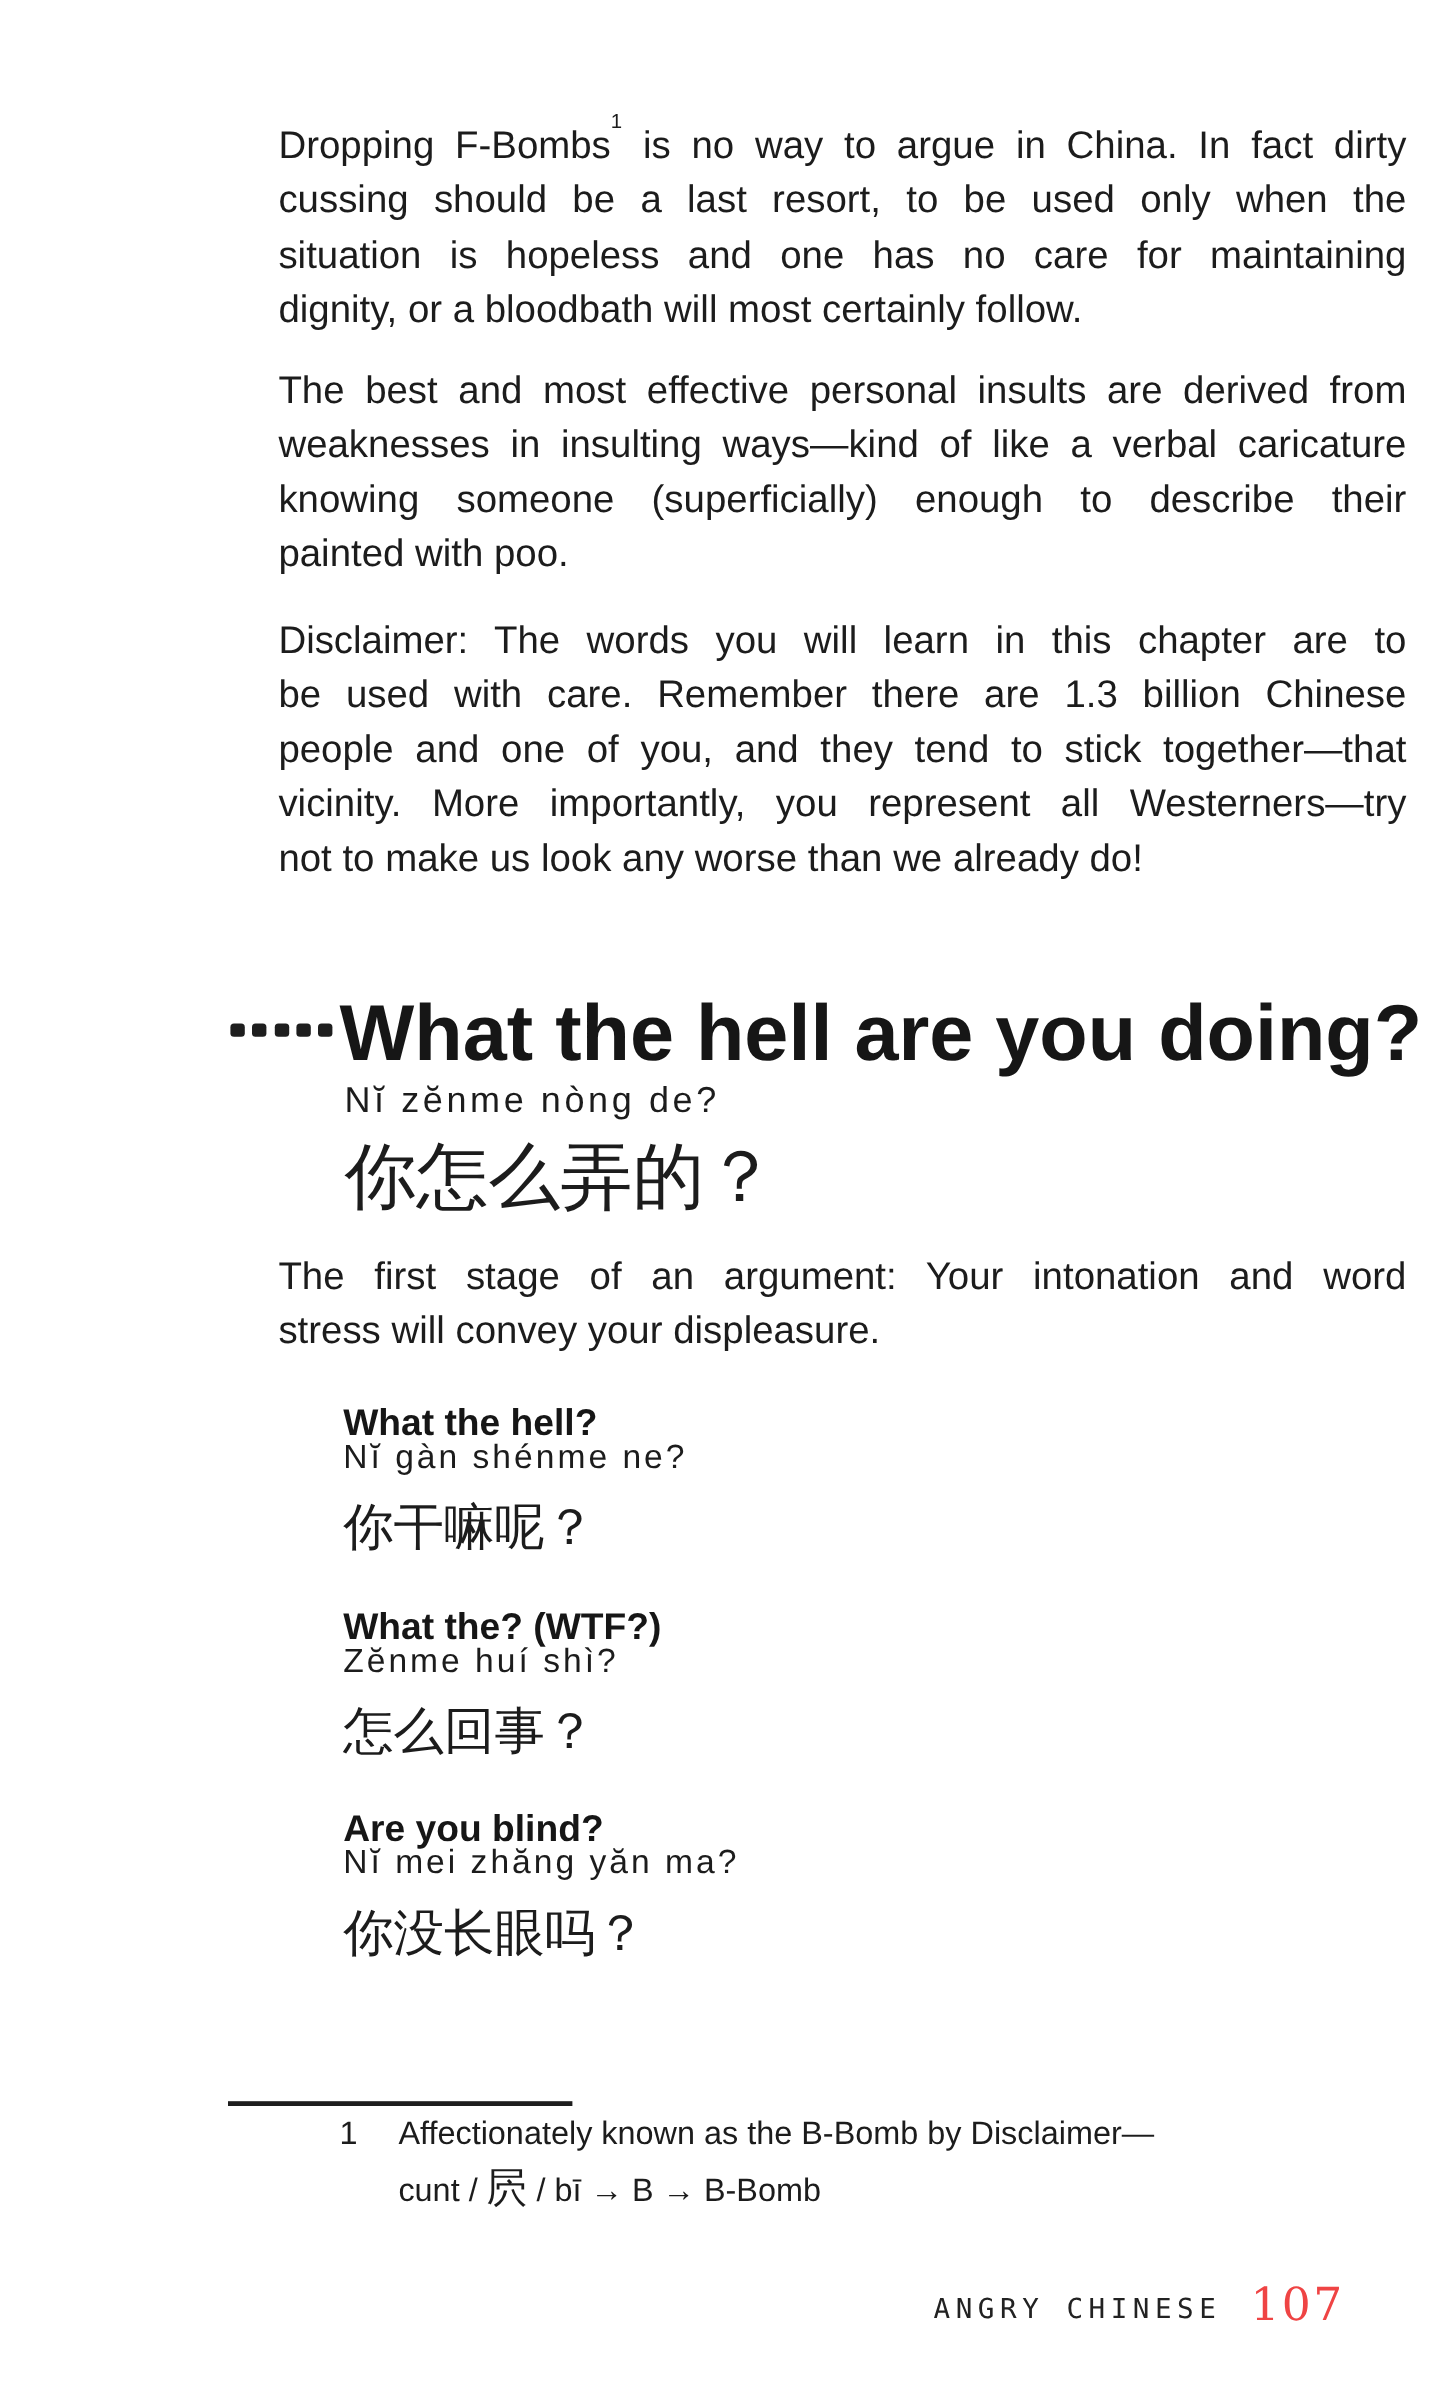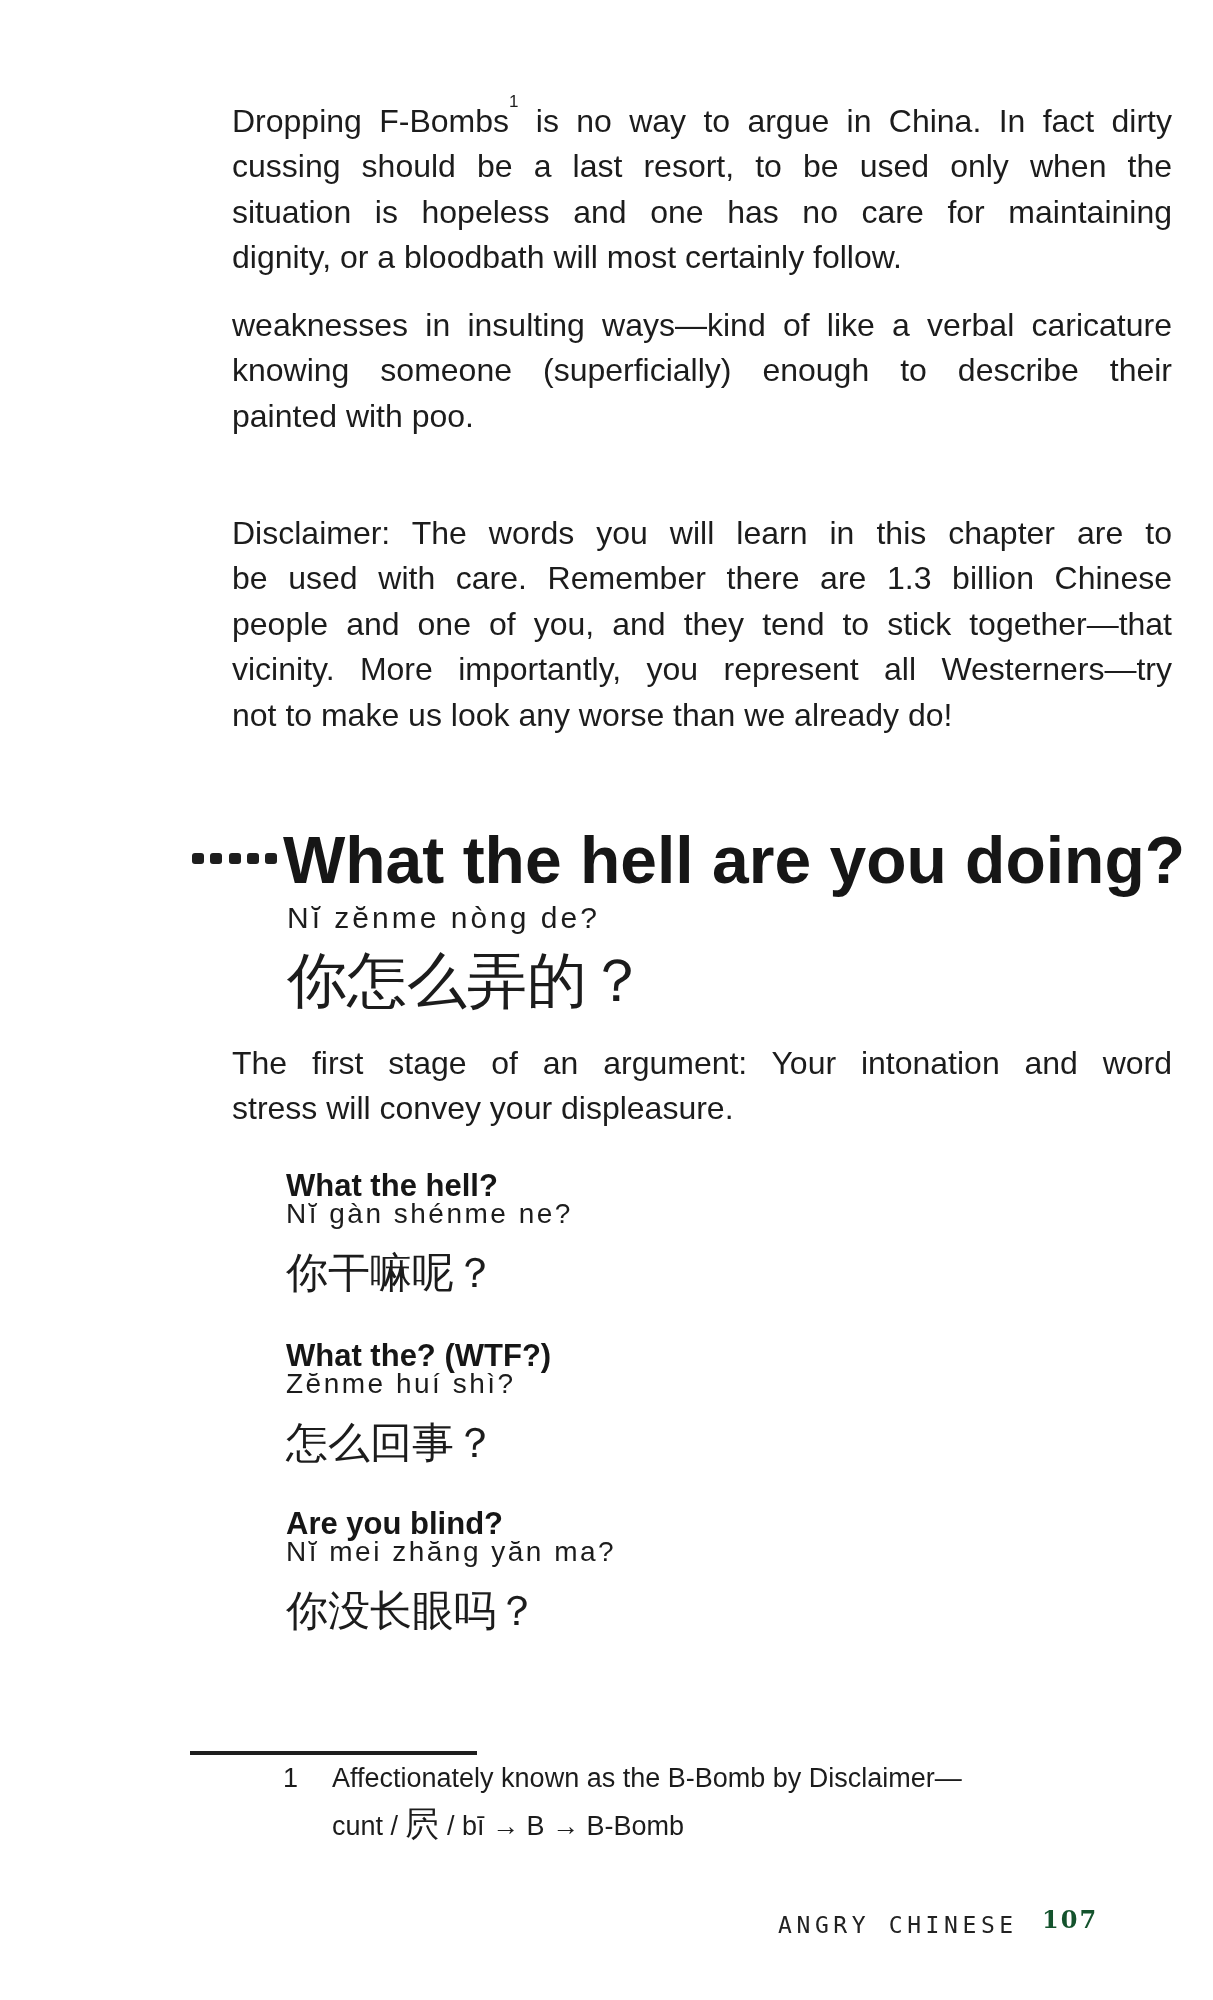--- a/index.html
+++ b/index.html
@@ -63,35 +63,36 @@
     }
     .fn-char { font-family: "DejaVu Sans", sans-serif; font-size: 34px; }
     .running-head {
       position: absolute; left: 778px; top: 1910px;
       font-family: "DejaVu Sans Mono", monospace;
       font-size: 23px; line-height: 30px; letter-spacing: 4.6px; color: #222;
       white-space: nowrap;
     }
     .page-num {
       position: absolute; left: 1042px; top: 1900px;
-      font-family: "DejaVu Serif", serif; font-weight: bold;
-      font-size: 24px; line-height: 40px; letter-spacing: 2px; color: #14532d;
+      font-family: "DejaVu Serif", serif; font-weight: normal;
+      font-size: 38px; line-height: 40px; letter-spacing: 2px; color: #ef4444;
     }
   </style>
 </head>
 <body>
 
 <div class="para" style="top:99px">
   <div class="jl"><span>Dropping F-Bombs</span><sup class="fnref">1</sup><span> is no way to argue in China. In fact dirty</span></div>
   <div class="jl">cussing should be a last resort, to be used only when the</div>
   <div class="jl">situation is hopeless and one has no care for maintaining</div>
   <div class="ll">dignity, or a bloodbath will most certainly follow.</div>
 </div>
 
 <div class="para" style="top:303px">
+  <div class="jl">The best and most effective personal insults are derived from</div>
   <div class="jl">weaknesses in insulting ways—kind of like a verbal caricature</div>
   <div class="jl">knowing someone (superficially) enough to describe their</div>
   <div class="ll">painted with poo.</div>
 </div>
 
 <div class="para" style="top:511px">
   <div class="jl">Disclaimer: The words you will learn in this chapter are to</div>
   <div class="jl">be used with care. Remember there are 1.3 billion Chinese</div>
   <div class="jl">people and one of you, and they tend to stick together—that</div>
   <div class="jl">vicinity. More importantly, you represent all Westerners—try</div>

